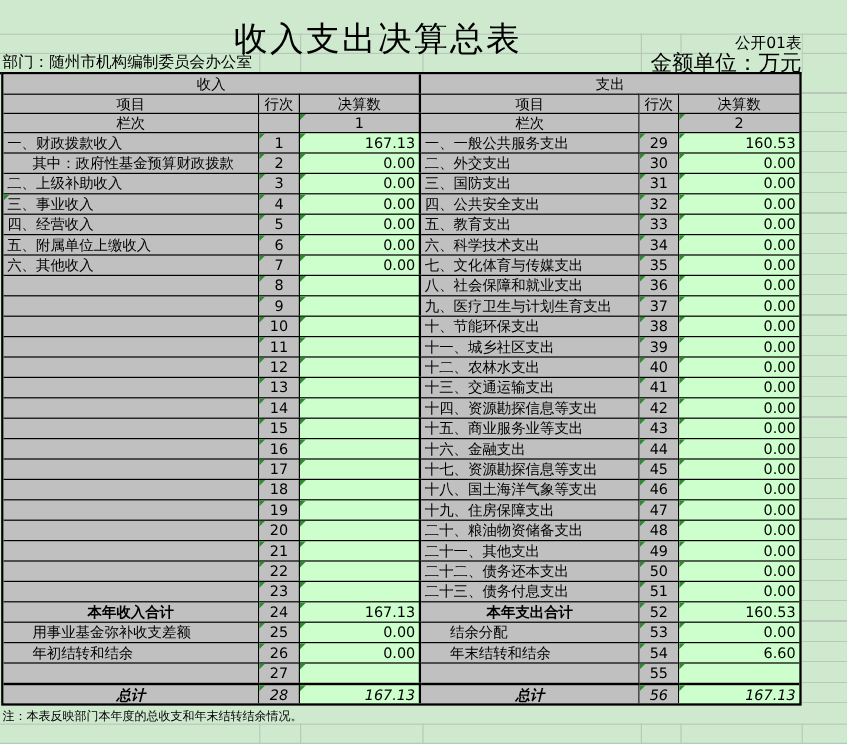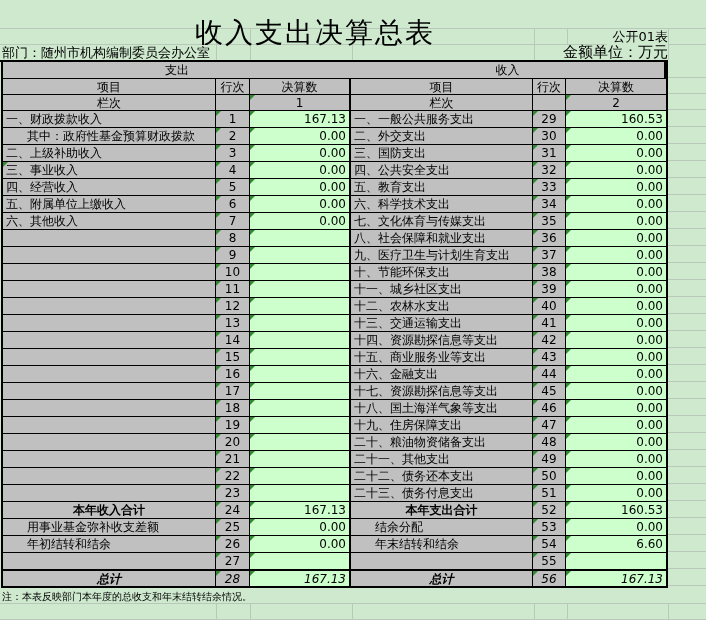--- a/index.html
+++ b/index.html
@@ -13,21 +13,21 @@
   
   .hl{position:absolute;height:1px;background:#b9c9b9;}
   .vl{position:absolute;width:1px;background:#b9c9b9;}
   .strip{position:absolute;left:668px;width:38px;}
   #strip-a{top:62px;height:48px;background:repeating-linear-gradient(to bottom,transparent 0 15px,#b9c9b9 15px 16px);}
   #strip-b{top:110px;height:477px;background:repeating-linear-gradient(to bottom,transparent 0 16px,#b9c9b9 16px 17px);}
   
   #title{position:absolute;left:0;top:14px;width:630px;text-align:center;font-size:28px;letter-spacing:2px;white-space:nowrap;}
   #sheet-label{position:absolute;top:29px;right:38px;height:16px;line-height:16px;font-size:13px;background:#cfe9cf;padding-left:5px;}
   #dept{position:absolute;left:2px;top:45px;height:15px;line-height:15px;font-size:13px;background:#cfe9cf;padding-right:5px;white-space:nowrap;}
-  #unit{position:absolute;top:45px;right:38px;height:15px;line-height:15px;font-size:15px;background:#cfe9cf;padding-left:5px;white-space:nowrap;}
+  #unit{position:absolute;top:45px;right:38px;height:15px;line-height:15px;font-size:18px;background:#cfe9cf;padding-left:5px;white-space:nowrap;}
   #table-topline{position:absolute;left:0;top:60px;width:668px;height:2px;background:#000;}
   
   #grid{
     position:absolute;left:1px;top:60px;width:667px;height:528px;
     border:2px solid #000;background:#c0c0c0;
     display:grid;
     grid-template-columns:213px 34px 101px 182px 33px 100px;
     grid-template-rows:16px 16px 16px;
     grid-auto-rows:17px;
   }
@@ -75,22 +75,22 @@
 <div class="vl" style="left:567px;top:603px;height:17px;"></div>
 <div class="vl" style="left:668px;top:603px;height:17px;"></div>
 
 <div id="title">收入支出决算总表</div>
 <div id="sheet-label">公开01表</div>
 <div id="dept">部门：随州市机构编制委员会办公室</div>
 <div id="unit">金额单位：万元</div>
 <div id="table-topline"></div>
 
 <div id="grid">
+  <div class="c h rt0 s3 thickR">收入</div>
   <div class="c h rt0 s3 noR">支出</div>
-  <div class="c h rt0 s3 thickR">收入</div>
 
   <div class="c h">项目</div>
   <div class="c h">行次</div>
   <div class="c h thickR">决算数</div>
   <div class="c h">项目</div>
   <div class="c h">行次</div>
   <div class="c h noR">决算数</div>
 
   <div class="c h">栏次</div>
   <div class="c"></div>

